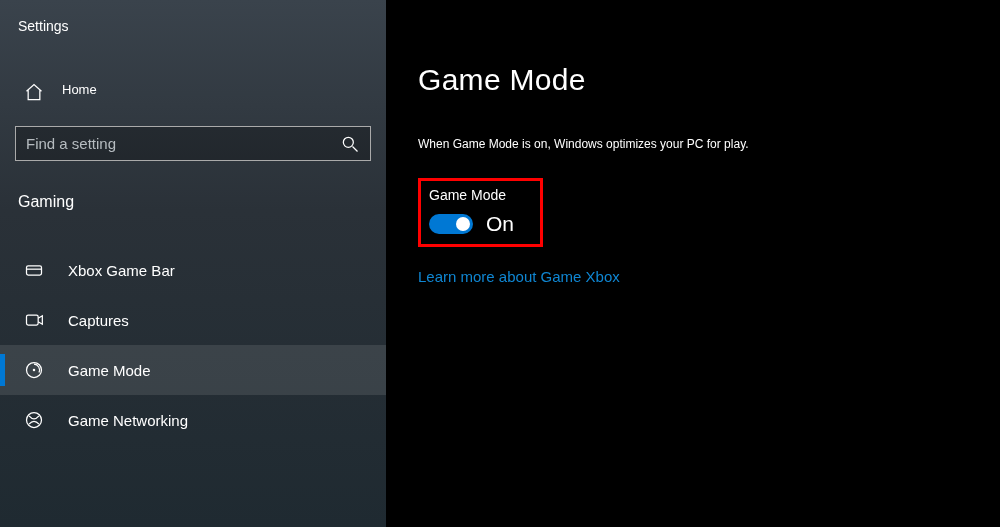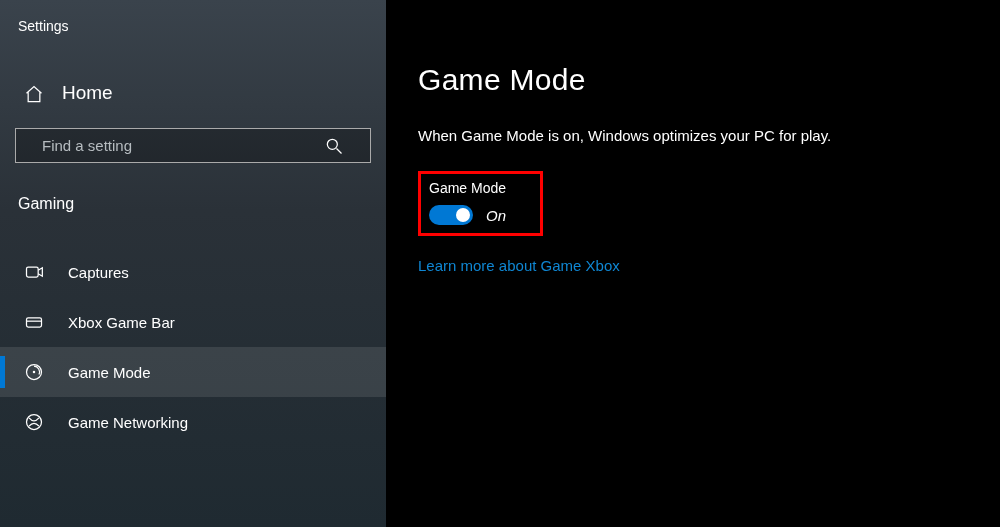--- a/index.html
+++ b/index.html
@@ -7,32 +7,32 @@
   .app { display: flex; width: 100%; height: 100%; border-radius: 9px; }
   .sidebar {
     width: 386px;
     height: 100%;
     background: linear-gradient(180deg, #3a434c 0%, #2a3138 40%, #1f2a31 100%);
     padding: 18px 15px 0 15px;
     position: relative;
   }
   .app-title { font-size: 14px; font-weight: 400; margin-left: 3px; }
   .home {
-    display: flex; align-items: flex-end; gap: 18px;
+    display: flex; align-items: flex-start; gap: 18px;
     margin-top: 48px; margin-left: 9px; cursor: pointer;
-    font-size: 19px;
+    font-size: 13px;
   }
   .search {
     margin-top: 24px;
     width: 356px;
     height: 35px;
     border: 1px solid #aaa;
     background: rgba(0,0,0,0.25);
     display: flex; align-items: center;
-    padding: 0 26px;
+    padding: 0 10px;
   }
   .search input {
     flex: 1; background: transparent; border: none; outline: none;
     color: #cfd3d6; font-size: 15px;
   }
   .search input::placeholder { color: #b6bcc0; }
   .section-label { margin-top: 32px; margin-left: 3px; font-size: 16px; font-weight: 400; }
   .nav { margin-top: 34px; margin-left: -15px; width: calc(100% + 30px); }
   .nav-item {
     display: flex; align-items: center; gap: 24px;
@@ -44,38 +44,38 @@
   .nav-item .bar {
     position: absolute; left: 0; top: 9px; bottom: 9px; width: 5px;
     background: #0078d4; display: none;
   }
   .nav-item.selected .bar { display: block; }
   .icon { width: 20px; height: 20px; display: inline-flex; align-items: center; justify-content: center; flex-shrink: 0; }
   .icon svg { width: 20px; height: 20px; stroke: #fff; fill: none; stroke-width: 1.5; }
 
   .content { flex: 1; background: #000; padding: 63px 0 0 32px; }
   .page-title { font-size: 30px; font-weight: 500; letter-spacing: 0.3px; }
-  .desc { margin-top: 30px; font-size: 15px; }
+  .desc { margin-top: 40px; font-size: 12px; }
   .highlight-box {
     margin-top: 27px;
     border: 3px solid #ff0000;
     width: 125px;
     padding: 6px 8px 8px 8px;
   }
   .toggle-label { font-size: 14px; }
   .toggle-row { display: flex; align-items: center; gap: 13px; margin-top: 9px; }
   .toggle {
     width: 44px; height: 20px; border-radius: 10px;
     background: #0078d4; position: relative; cursor: pointer;
   }
   .toggle .knob {
     position: absolute; right: 3px; top: 3px;
     width: 14px; height: 14px; border-radius: 50%; background: #fff;
   }
-  .toggle-state { font-size: 15px; font-style: italic; }
+  .toggle-state { font-size: 21px; }
   .link { margin-top: 21px; display: inline-block; color: #0f86d2; font-size: 15px; cursor: pointer; }
 </style>
 </head>
 <body>
 
 <div class="app">
   <aside class="sidebar">
     <div class="app-title">Settings</div>
 
     <div class="home">
@@ -97,35 +97,35 @@
       </span>
     </div>
 
     <div class="section-label">Gaming</div>
 
     <div class="nav">
       <div class="nav-item">
 
         <span class="icon">
           <svg viewBox="0 0 24 24">
+              <rect x="3" y="7" width="18" height="11" rx="2"></rect>
+              <line x1="3" y1="11" x2="21" y2="11"></line>
+            </svg>
+        </span>
+        <span>Xbox Game Bar</span>
+      </div>
+      <div class="nav-item">
+
+        <span class="icon">
+          <svg viewBox="0 0 24 24">
               <rect x="3" y="6" width="14" height="12" rx="2"></rect>
               <path d="M17 10 L22 7 V17 L17 14"></path>
             </svg>
         </span>
         <span>Captures</span>
-      </div>
-      <div class="nav-item">
-
-        <span class="icon">
-          <svg viewBox="0 0 24 24">
-              <rect x="3" y="7" width="18" height="11" rx="2"></rect>
-              <line x1="3" y1="11" x2="21" y2="11"></line>
-            </svg>
-        </span>
-        <span>Xbox Game Bar</span>
       </div>
       <div class="nav-item selected">
         <span class="bar"></span>
         <span class="icon">
           <svg viewBox="0 0 24 24">
               <circle cx="12" cy="12" r="9"></circle>
               <path d="M12 5 A7 7 0 0 1 18 15"></path>
               <circle cx="12" cy="12" r="1.5" style="fill:#fff;stroke:none"></circle>
             </svg>
         </span>

